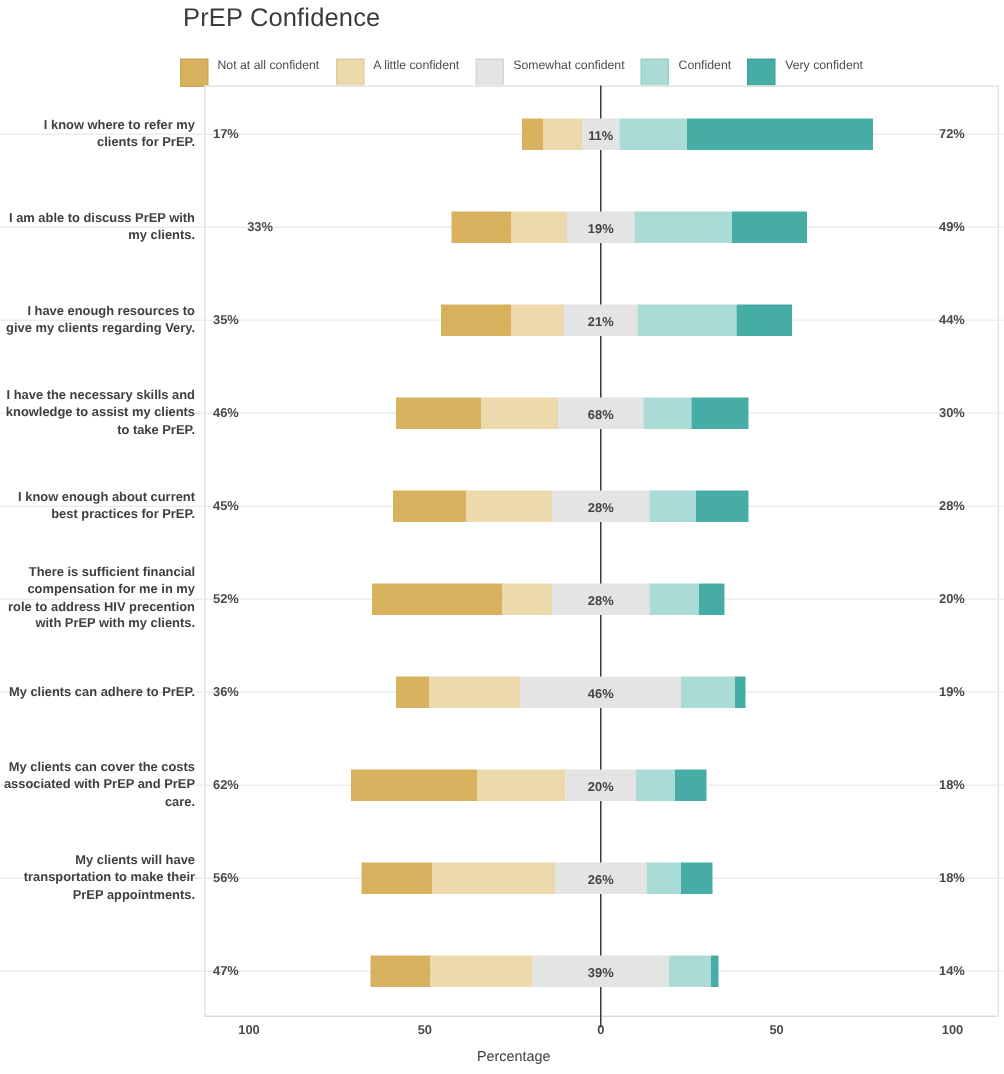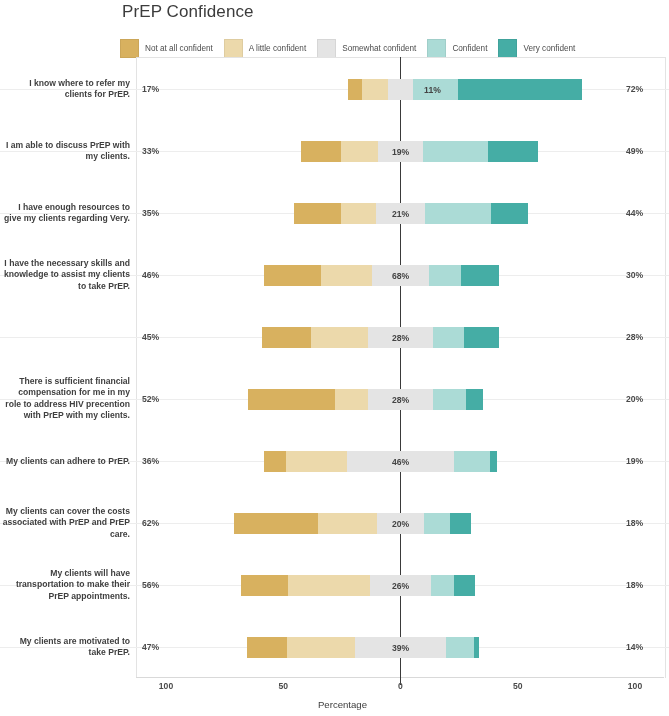--- a/index.html
+++ b/index.html
@@ -17,21 +17,21 @@
   .legend-title{
     position:absolute;left:122px;top:2px;
     font-size:17px;color:#3c3c3c;
     letter-spacing:.1px;
   }
   .legend-row{
     position:absolute;left:120px;top:21px;
     display:flex;align-items:center;
     height:18px;
   }
-  .legend-item{display:flex;align-items:center;margin-right:11px;margin-top:36px;}
+  .legend-item{display:flex;align-items:flex-start;margin-right:11px;margin-top:36px;}
   .legend-swatch{
     width:17px;height:17px;display:inline-block;
     border:1px solid rgba(0,0,0,.06);
   }
   .legend-label{
     font-size:8.2px;color:#4c4c4c;
     margin-left:6px;white-space:nowrap;
   }
 
   
@@ -140,37 +140,37 @@
   <div id="rows-container">
       <div class="row" style="top: 58px;">
         <div class="rowline"></div>
         <div class="bar" style="left: 347.738px;">
           <span class="seg" style="width: 14.07px; background: rgb(216, 177, 95);"></span>
           <span class="seg" style="width: 25.795px; background: rgb(236, 217, 171);"></span>
           <span class="seg" style="width: 25.795px; background: rgb(228, 228, 228);"></span>
           <span class="seg" style="width: 44.555px; background: rgb(171, 219, 214);"></span>
           <span class="seg" style="width: 124.285px; background: rgb(69, 173, 165);"></span>
         </div>
-        <div class="ctr-label" style="left: 387.603px; width: 25.795px; padding-left: 32px;">11%</div>
+        <div class="ctr-label" style="left: 387.603px; width: 25.795px;">11%</div>
         <div class="y-label" style="width: 128px; left: 2px; top: 20px;">I know where to refer my clients for PrEP.</div>
         <div class="left-pct" style="top: 26px;">17%</div>
         <div class="right-pct" style="top: 26px;">72%</div>
       </div>
       <div class="row" style="top: 120px;">
         <div class="rowline"></div>
         <div class="bar" style="left: 300.837px;">
           <span class="seg" style="width: 39.865px; background: rgb(216, 177, 95);"></span>
           <span class="seg" style="width: 37.52px; background: rgb(236, 217, 171);"></span>
           <span class="seg" style="width: 44.555px; background: rgb(228, 228, 228);"></span>
           <span class="seg" style="width: 65.66px; background: rgb(171, 219, 214);"></span>
           <span class="seg" style="width: 49.245px; background: rgb(69, 173, 165);"></span>
         </div>
         <div class="ctr-label" style="left: 378.222px; width: 44.555px;">19%</div>
         <div class="y-label" style="width: 128px; left: 2px; top: 20px;">I am able to discuss PrEP with my clients.</div>
-        <div class="left-pct" style="top: 26px;">33%</div>
+        <div class="left-pct" style="top: 26px; text-align: right;">33%</div>
         <div class="right-pct" style="top: 26px;">49%</div>
       </div>
       <div class="row" style="top: 182px;">
         <div class="rowline"></div>
         <div class="bar" style="left: 293.803px;">
           <span class="seg" style="width: 46.9px; background: rgb(216, 177, 95);"></span>
           <span class="seg" style="width: 35.175px; background: rgb(236, 217, 171);"></span>
           <span class="seg" style="width: 49.245px; background: rgb(228, 228, 228);"></span>
           <span class="seg" style="width: 65.66px; background: rgb(171, 219, 214);"></span>
           <span class="seg" style="width: 37.52px; background: rgb(69, 173, 165);"></span>
@@ -197,20 +197,21 @@
       <div class="row" style="top: 306px;">
         <div class="rowline"></div>
         <div class="bar" style="left: 262.145px;">
           <span class="seg" style="width: 49.245px; background: rgb(216, 177, 95);"></span>
           <span class="seg" style="width: 56.28px; background: rgb(236, 217, 171);"></span>
           <span class="seg" style="width: 65.66px; background: rgb(228, 228, 228);"></span>
           <span class="seg" style="width: 30.485px; background: rgb(171, 219, 214);"></span>
           <span class="seg" style="width: 35.175px; background: rgb(69, 173, 165);"></span>
         </div>
         <div class="ctr-label" style="left: 367.67px; width: 65.66px;">28%</div>
+        <div class="y-label" style="width: 128px; left: 2px; top: 20px;">I know enough about current best practices for PrEP.</div>
         <div class="left-pct" style="top: 26px;">45%</div>
         <div class="right-pct" style="top: 26px;">28%</div>
       </div>
       <div class="row" style="top: 368px;">
         <div class="rowline"></div>
         <div class="bar" style="left: 248.075px;">
           <span class="seg" style="width: 86.765px; background: rgb(216, 177, 95);"></span>
           <span class="seg" style="width: 32.83px; background: rgb(236, 217, 171);"></span>
           <span class="seg" style="width: 65.66px; background: rgb(228, 228, 228);"></span>
           <span class="seg" style="width: 32.83px; background: rgb(171, 219, 214);"></span>
@@ -266,21 +267,20 @@
       <div class="row" style="top: 616px;">
         <div class="rowline"></div>
         <div class="bar" style="left: 246.902px;">
           <span class="seg" style="width: 39.865px; background: rgb(216, 177, 95);"></span>
           <span class="seg" style="width: 68.005px; background: rgb(236, 217, 171);"></span>
           <span class="seg" style="width: 91.455px; background: rgb(228, 228, 228);"></span>
           <span class="seg" style="width: 28.14px; background: rgb(171, 219, 214);"></span>
           <span class="seg" style="width: 4.69px; background: rgb(69, 173, 165);"></span>
         </div>
         <div class="ctr-label" style="left: 354.772px; width: 91.455px;">39%</div>
-        <div class="y-label" style="width: 128px; left: 2px; top: 20px;">My clients are motivated to take PrEP.</div>
         <div class="left-pct" style="top: 26px;">47%</div>
         <div class="right-pct" style="top: 26px;">14%</div>
       </div>
     </div>
 
   <div id="ticks-container">
       <div class="tick" style="left: 166px;">100</div>
       <div class="tick" style="left: 283.25px;">50</div>
       <div class="tick" style="left: 400.5px;">0</div>
       <div class="tick" style="left: 517.75px;">50</div>

